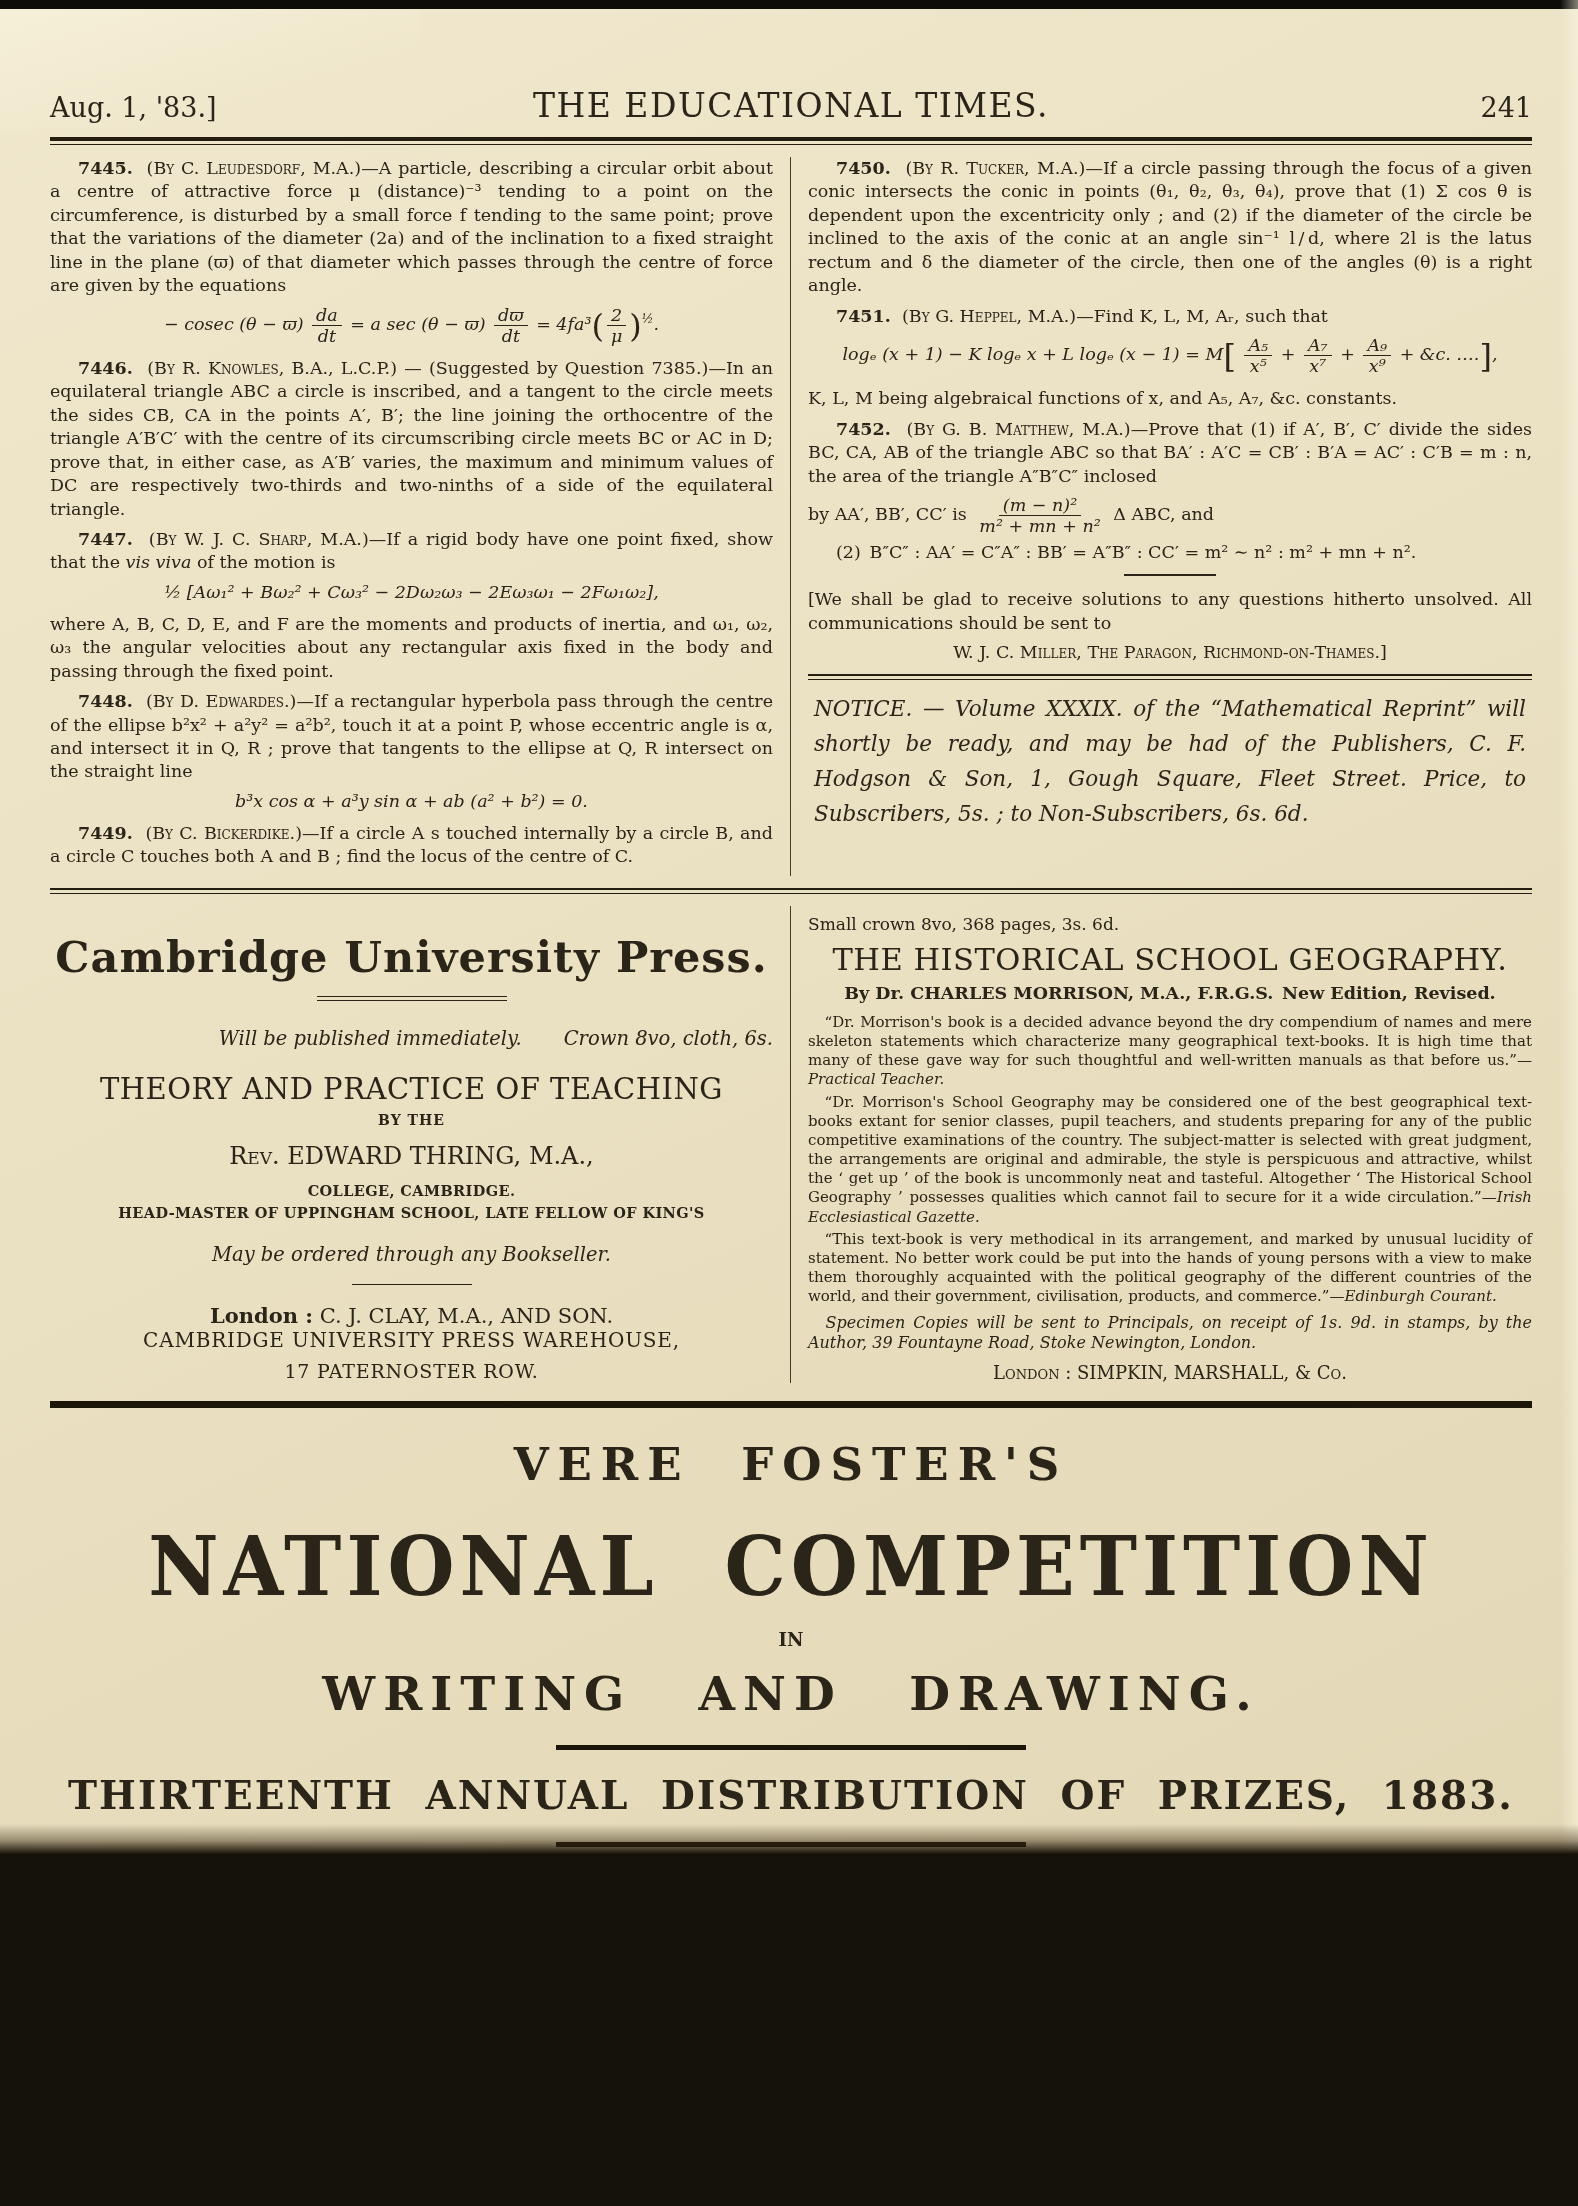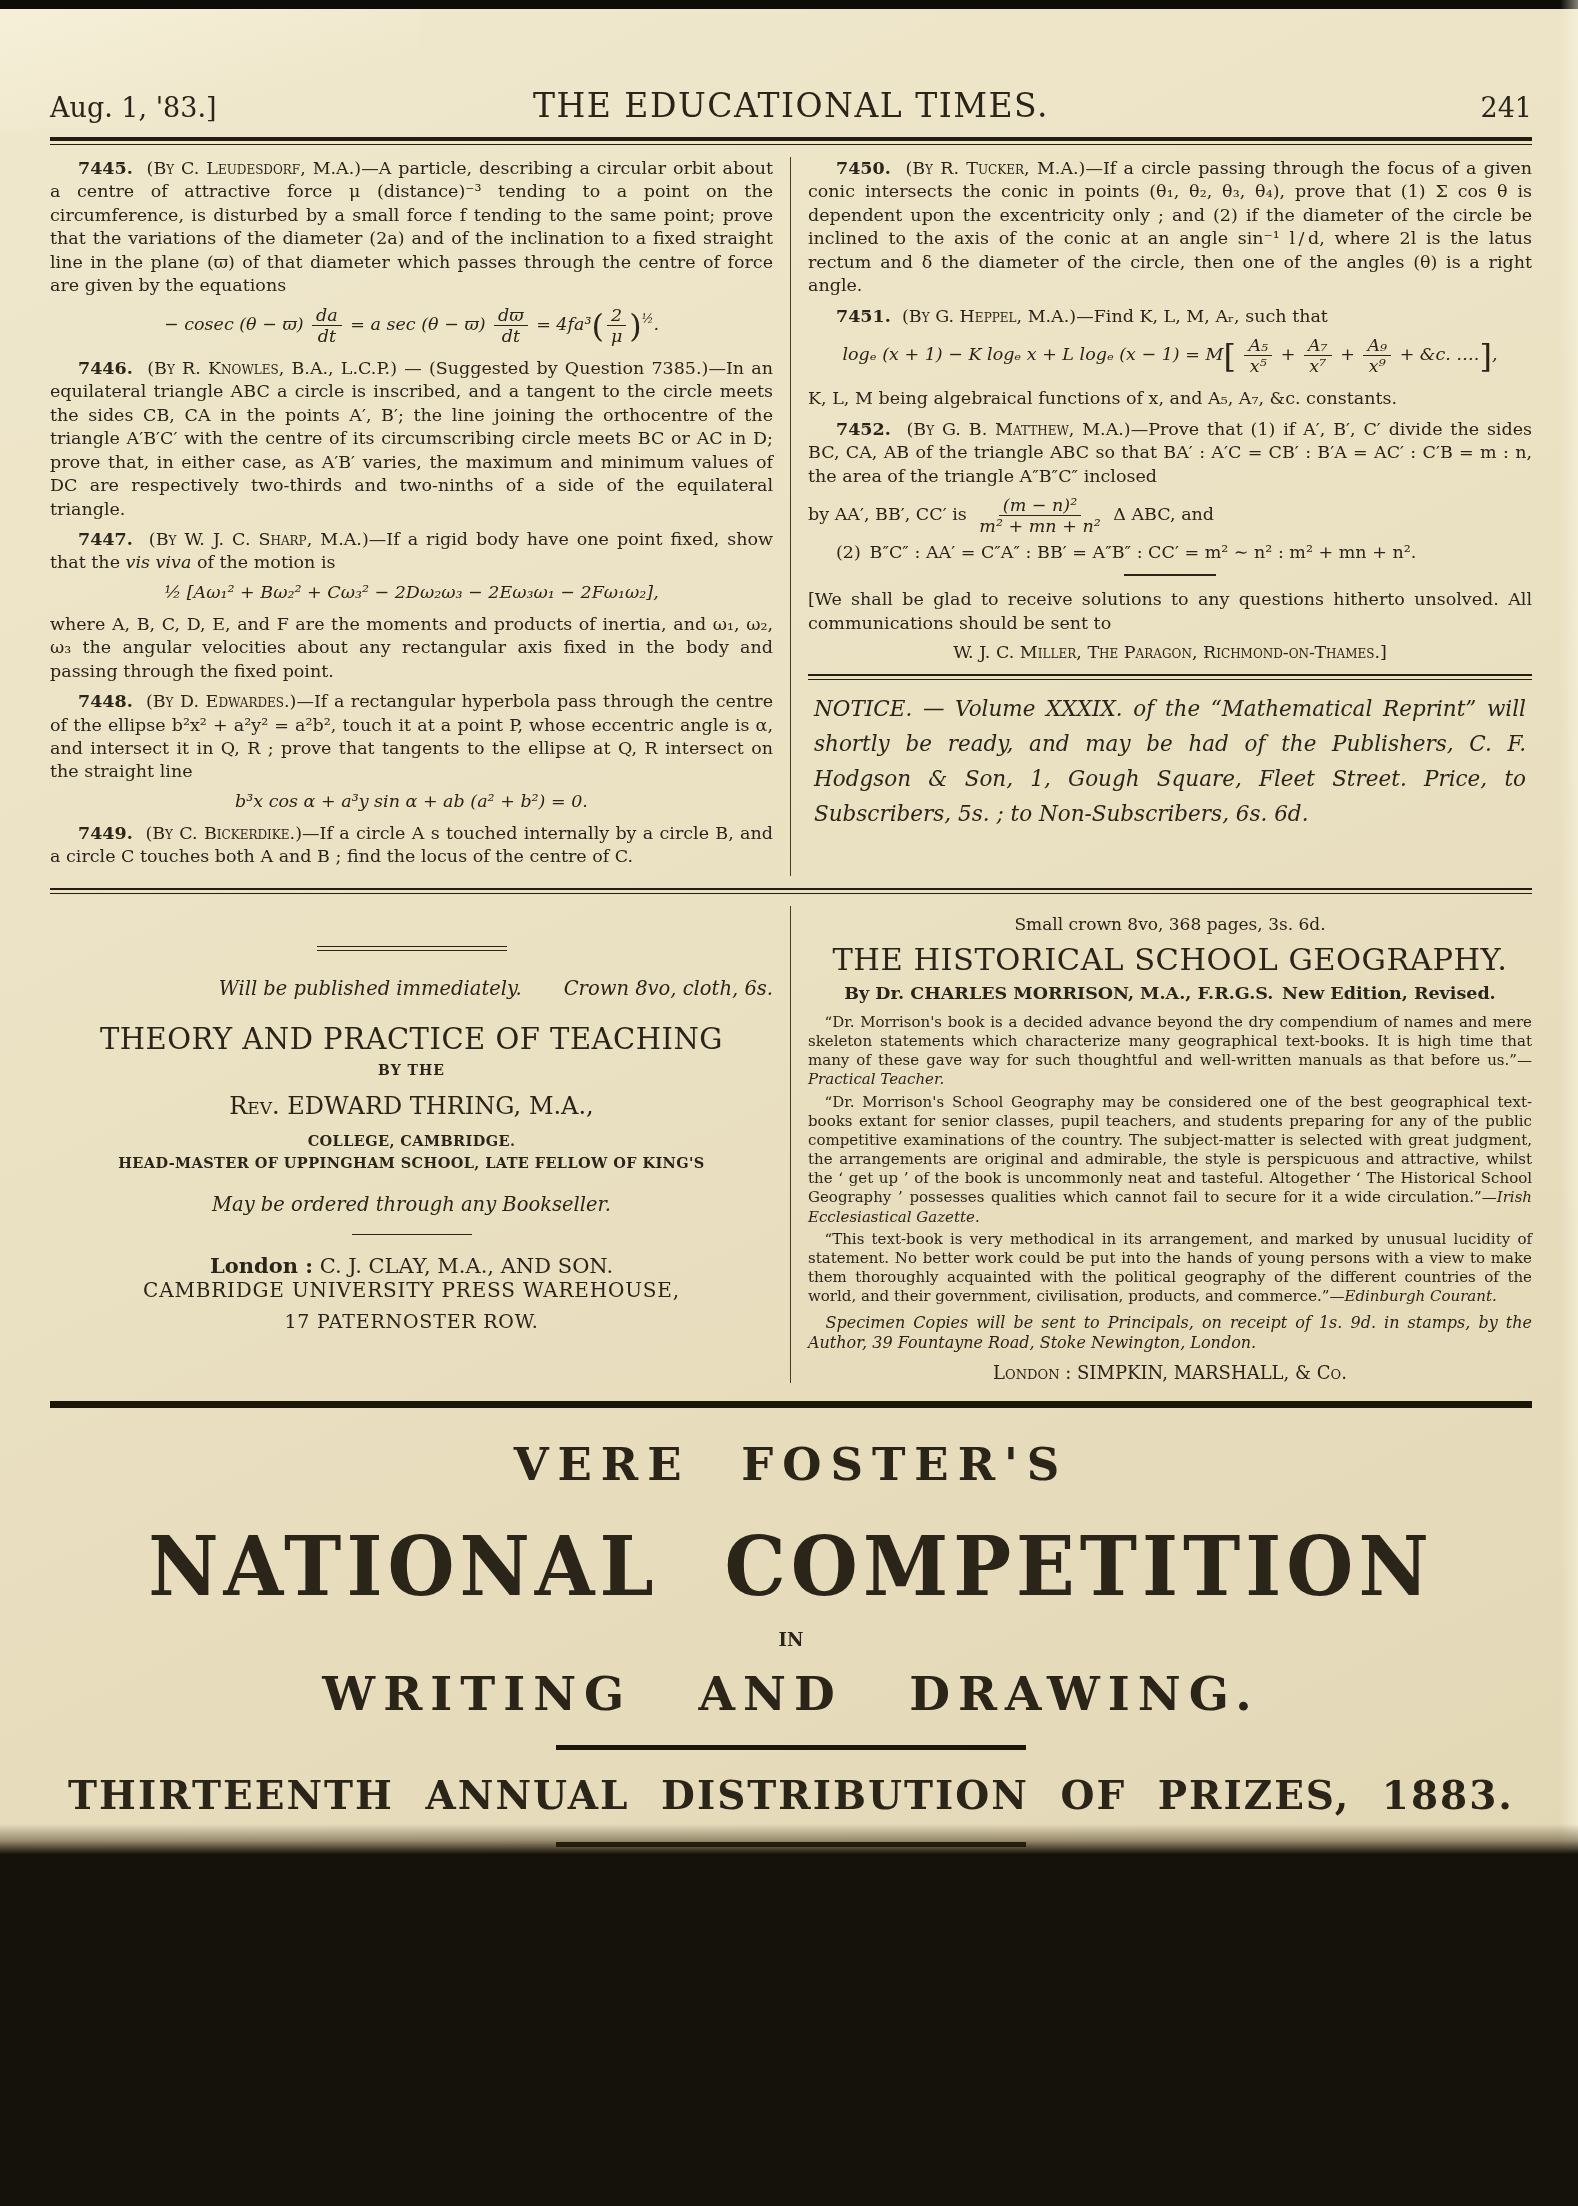--- a/index.html
+++ b/index.html
@@ -58,21 +58,21 @@
   .cup-author{font-size:24px;margin-top:14px;font-variant:small-caps;}
   .cup-titles{font-size:14.5px;font-weight:bold;letter-spacing:.4px;line-height:1.5;margin-top:10px;}
   .cup-order{font-style:italic;font-size:19.5px;margin-top:20px;}
   .cup-rule2{width:120px;margin:18px auto;border-top:1.5px solid #2b2418;}
   .cup-london{font-size:21px;margin-top:6px;}
   .cup-londonword{font-weight:bold;}
   .cup-warehouse{font-size:20px;letter-spacing:.8px;margin-top:0;}
   .cup-address{font-size:19px;letter-spacing:.8px;margin-top:8px;}
 
   .hsg{padding-top:8px;}
-  .hsg-format{text-align:center;font-size:17px;}
+  .hsg-format{text-align:left;font-size:17px;}
   .hsg-title{text-align:center;font-size:30.5px;letter-spacing:.5px;margin:8px 0 6px;}
   .hsg-by{text-align:center;font-size:17.5px;font-weight:bold;margin-bottom:10px;}
   .hsg-review{font-size:15px;line-height:1.28;text-align:justify;text-indent:1.1em;margin:0 0 3px;}
   .hsg-src{font-style:italic;}
   .hsg-spec{font-style:italic;font-size:16px;line-height:1.3;text-align:justify;text-indent:1.1em;margin:6px 0 4px;}
   .hsg-pub{text-align:center;font-size:18px;margin-top:8px;}
 
   .rule-heavy{border-top:7px solid #1c1609;margin-top:18px;}
 
   
@@ -185,20 +185,21 @@
 
         <p class="notice">NOTICE. — Volume XXXIX. of the “Mathematical Reprint” will shortly be ready, and may be had of the Publishers, C. F. Hodgson &amp; Son, 1, Gough Square, Fleet Street. Price, to Subscribers, 5s. ; to Non-Subscribers, 6s. 6d.</p>
 
       </div>
     </div>
 
     <div class="rule-dbl"></div>
 
     <div class="cols">
       <div class="col-l cup">
+        <div class="cup-head">Cambridge University Press.</div>
         <div class="cup-rule"></div>
         <div class="cup-publine">
           <span class="it">Will be published immediately.</span>
           <span class="it">Crown 8vo, cloth, 6s.</span>
         </div>
         <div class="cup-title">THEORY AND PRACTICE OF TEACHING</div>
         <div class="cup-bythe">BY THE</div>
         <div class="cup-author">Rev. EDWARD THRING, M.A.,</div>
         <div class="cup-titles">
           <div>COLLEGE, CAMBRIDGE.</div>

